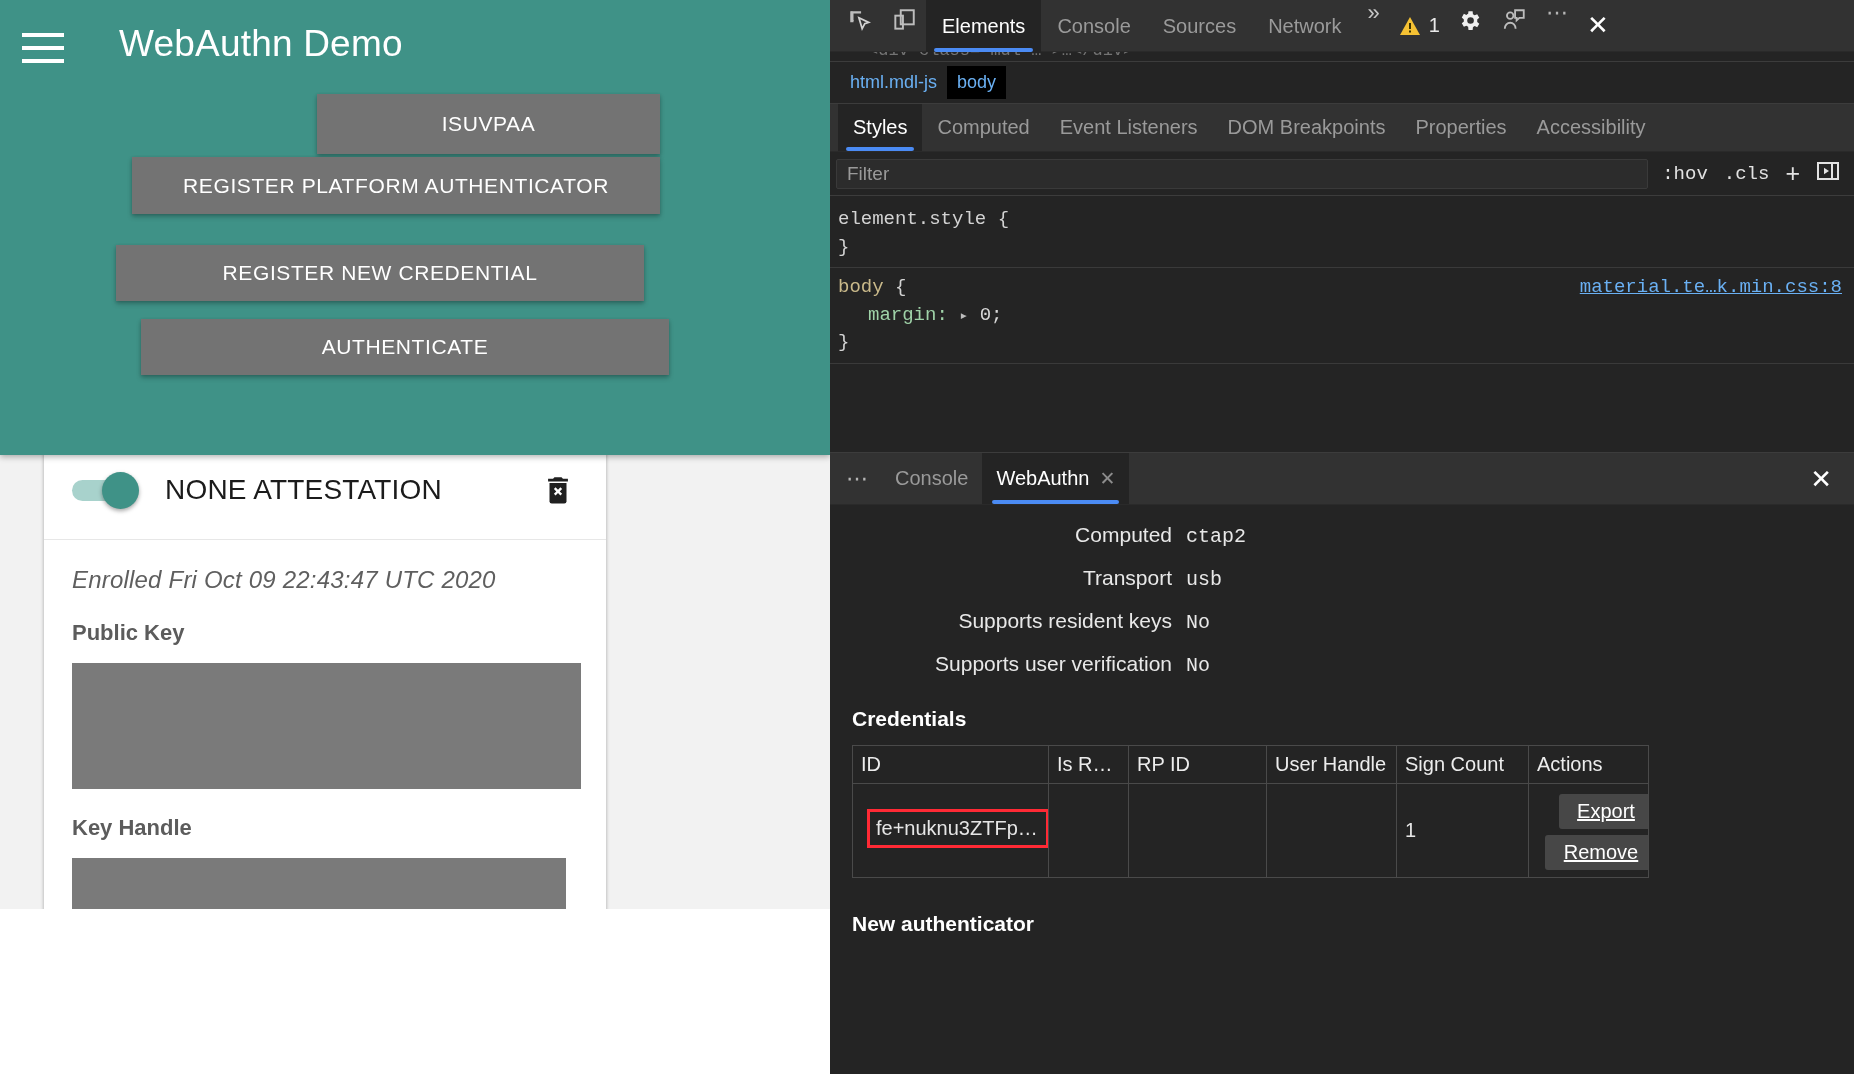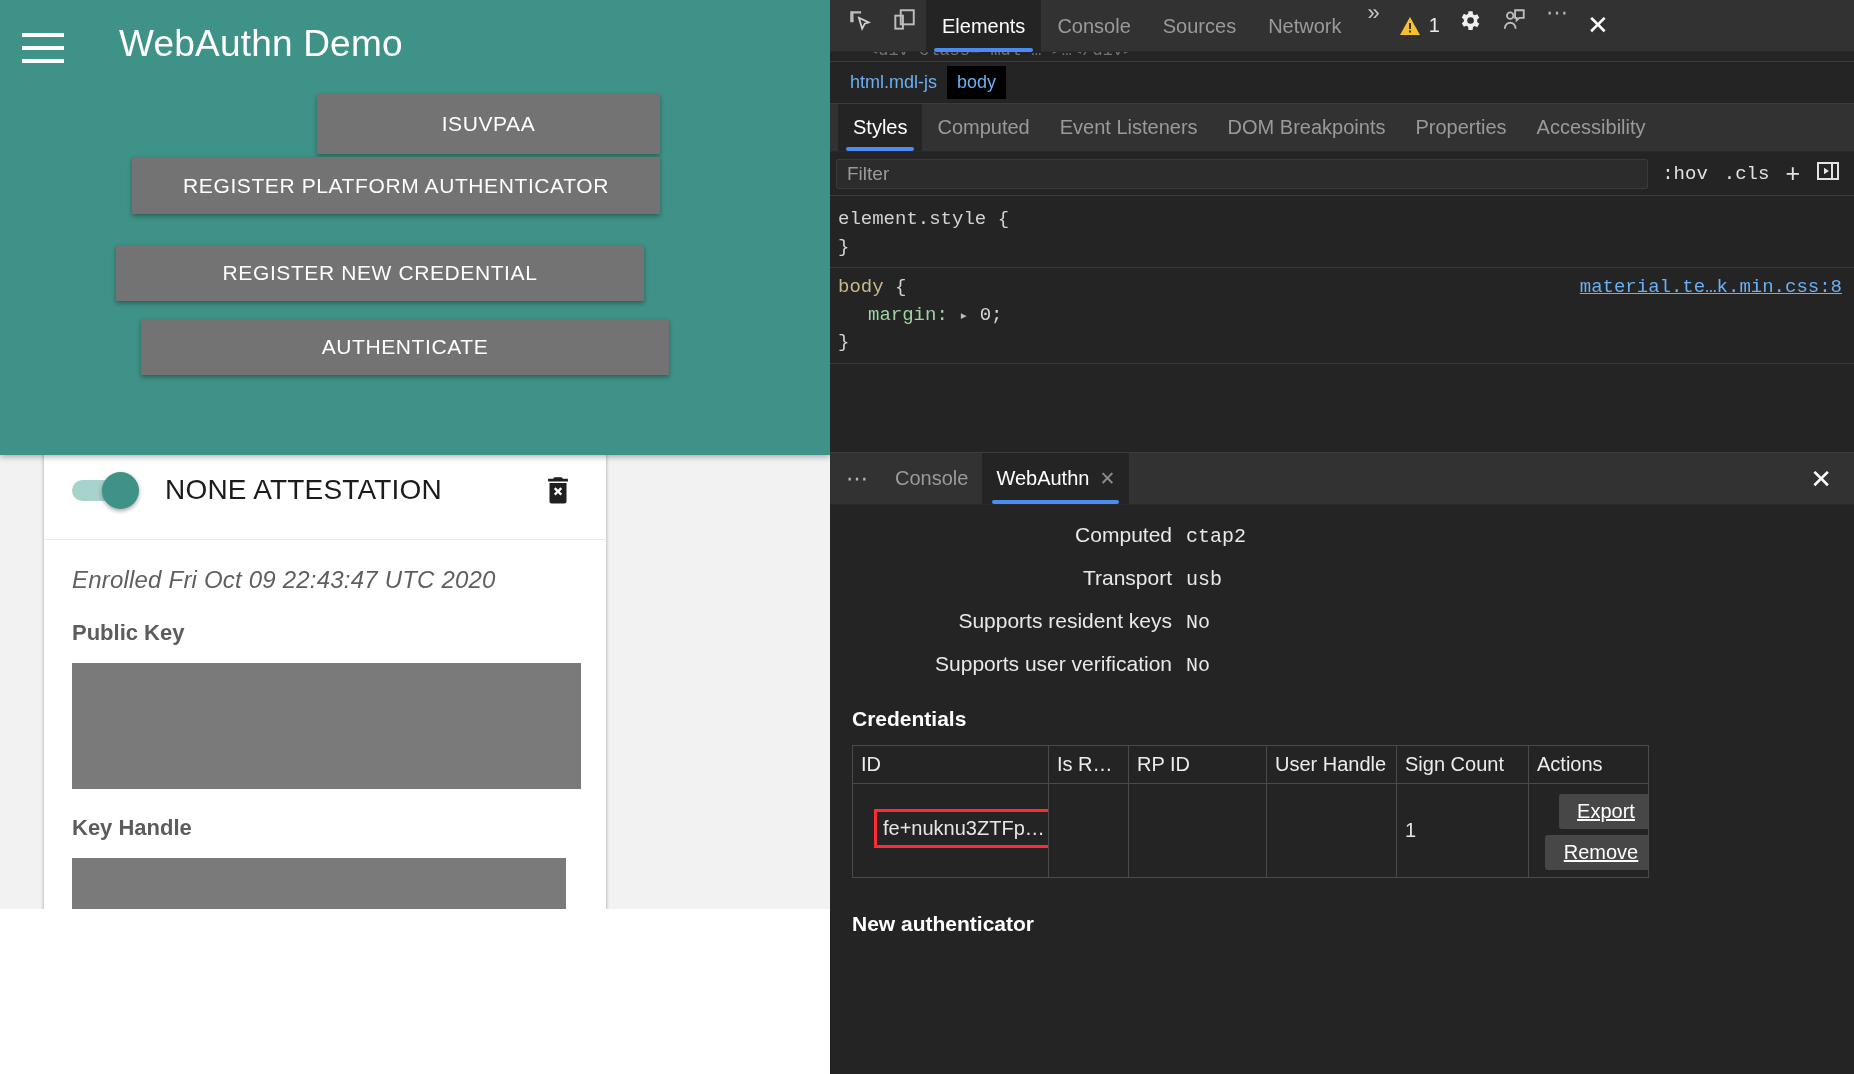--- a/index.html
+++ b/index.html
@@ -324,21 +324,21 @@
     white-space: nowrap;
     text-overflow: ellipsis;
   }
   #cred-table thead th { height: 38px; color: #ececec; background: #242424; }
   #cred-table tbody td { height: 66px; vertical-align: middle; position: relative; }
   #cred-id-cell { padding: 0; }
   #cred-id-box {
     display: inline-block;
     border: 3px solid #ff2a35;
     padding: 5px 6px;
-    margin: 3px 13px;
+    margin: 3px 6px;
     max-width: 182px;
     overflow: hidden; white-space: nowrap; text-overflow: ellipsis;
   }
   .col-id { width: 196px; }
   .col-isr { width: 80px; }
   .col-rpid { width: 138px; }
   .col-userhandle { width: 130px; }
   .col-signcount { width: 132px; }
   .col-actions { width: 120px; }
   #actions-cell { padding: 0; }

